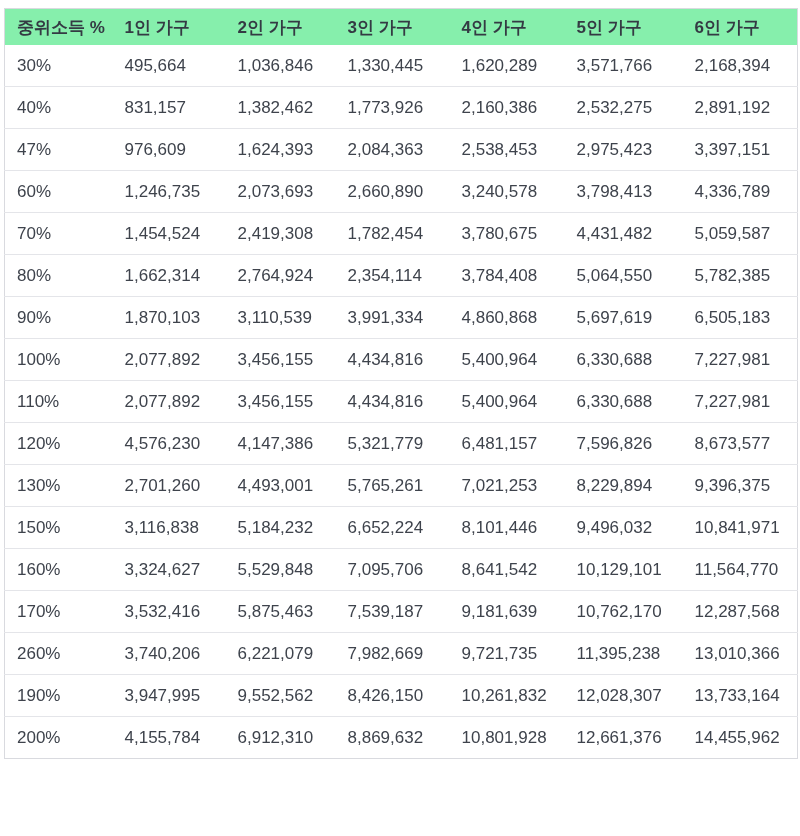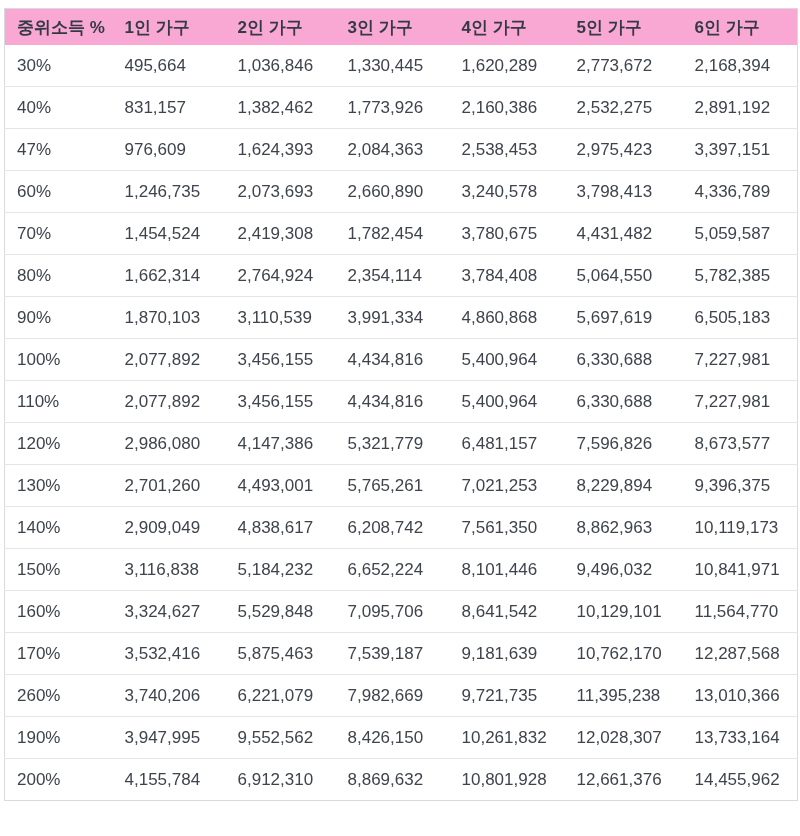--- a/index.html
+++ b/index.html
@@ -24,21 +24,21 @@
     color: #3e434c;
   }
   table.income-table col.c0 { width: 108px; }
   table.income-table col.c1 { width: 113px; }
   table.income-table col.c2 { width: 110px; }
   table.income-table col.c3 { width: 114px; }
   table.income-table col.c4 { width: 115px; }
   table.income-table col.c5 { width: 118px; }
   table.income-table col.c6 { width: 115px; }
   table.income-table thead th {
-    background: #f9a8d4;
+    background: #86efac;
     color: #343a43;
     font-weight: 600;
     text-align: left;
     height: 36px;
     padding: 0 4px 0 12px;
     white-space: nowrap;
     overflow: hidden;
   }
   table.income-table tbody td {
     background: #ffffff;
@@ -79,21 +79,21 @@
           <th>6인 가구</th>
         </tr>
     </thead>
     <tbody>
         <tr>
           <td>30%</td>
           <td>495,664</td>
           <td>1,036,846</td>
           <td>1,330,445</td>
           <td>1,620,289</td>
-          <td>2,773,672</td>
+          <td>3,571,766</td>
           <td>2,168,394</td>
         </tr>
         <tr>
           <td>40%</td>
           <td>831,157</td>
           <td>1,382,462</td>
           <td>1,773,926</td>
           <td>2,160,386</td>
           <td>2,532,275</td>
           <td>2,891,192</td>
@@ -156,46 +156,37 @@
           <td>110%</td>
           <td>2,077,892</td>
           <td>3,456,155</td>
           <td>4,434,816</td>
           <td>5,400,964</td>
           <td>6,330,688</td>
           <td>7,227,981</td>
         </tr>
         <tr>
           <td>120%</td>
-          <td>2,986,080</td>
+          <td>4,576,230</td>
           <td>4,147,386</td>
           <td>5,321,779</td>
           <td>6,481,157</td>
           <td>7,596,826</td>
           <td>8,673,577</td>
         </tr>
         <tr>
           <td>130%</td>
           <td>2,701,260</td>
           <td>4,493,001</td>
           <td>5,765,261</td>
           <td>7,021,253</td>
           <td>8,229,894</td>
           <td>9,396,375</td>
         </tr>
         <tr>
-          <td>140%</td>
-          <td>2,909,049</td>
-          <td>4,838,617</td>
-          <td>6,208,742</td>
-          <td>7,561,350</td>
-          <td>8,862,963</td>
-          <td>10,119,173</td>
-        </tr>
-        <tr>
           <td>150%</td>
           <td>3,116,838</td>
           <td>5,184,232</td>
           <td>6,652,224</td>
           <td>8,101,446</td>
           <td>9,496,032</td>
           <td>10,841,971</td>
         </tr>
         <tr>
           <td>160%</td>

